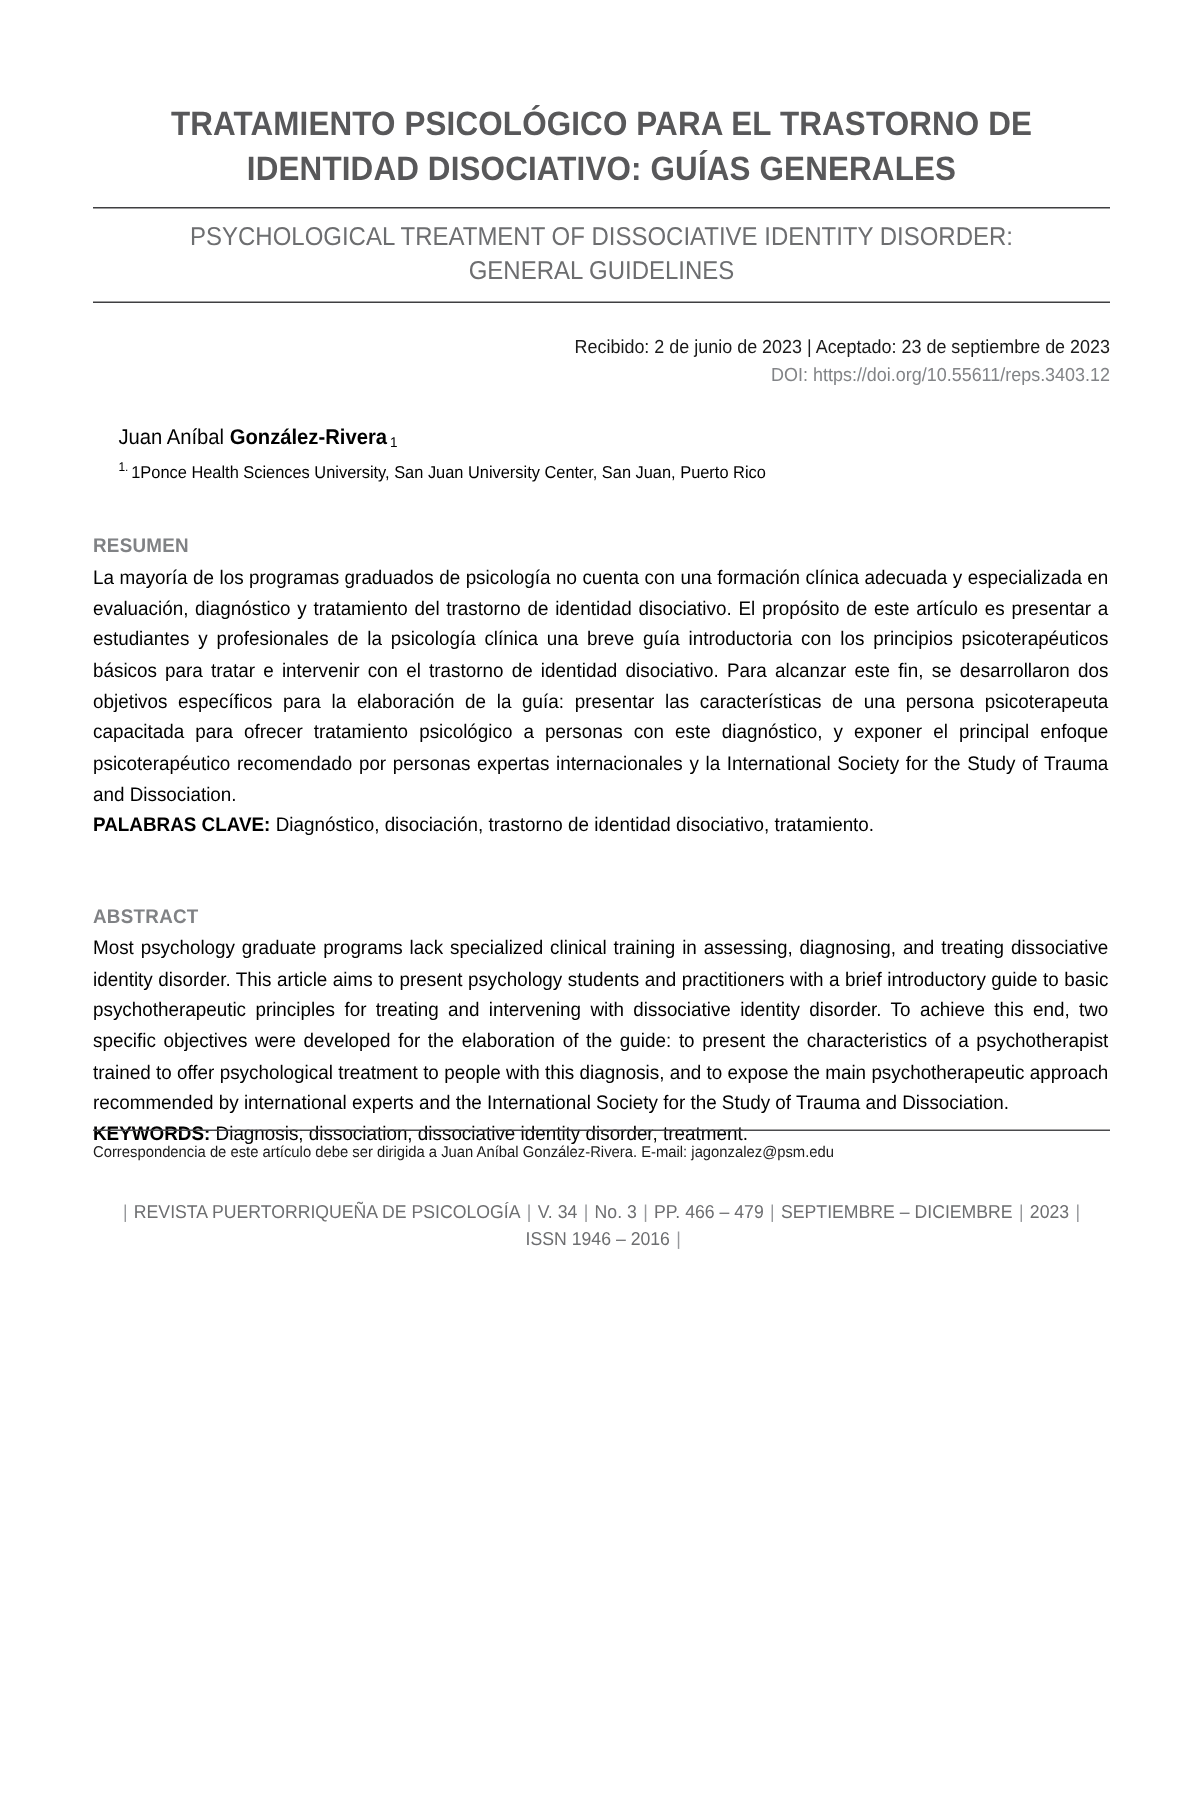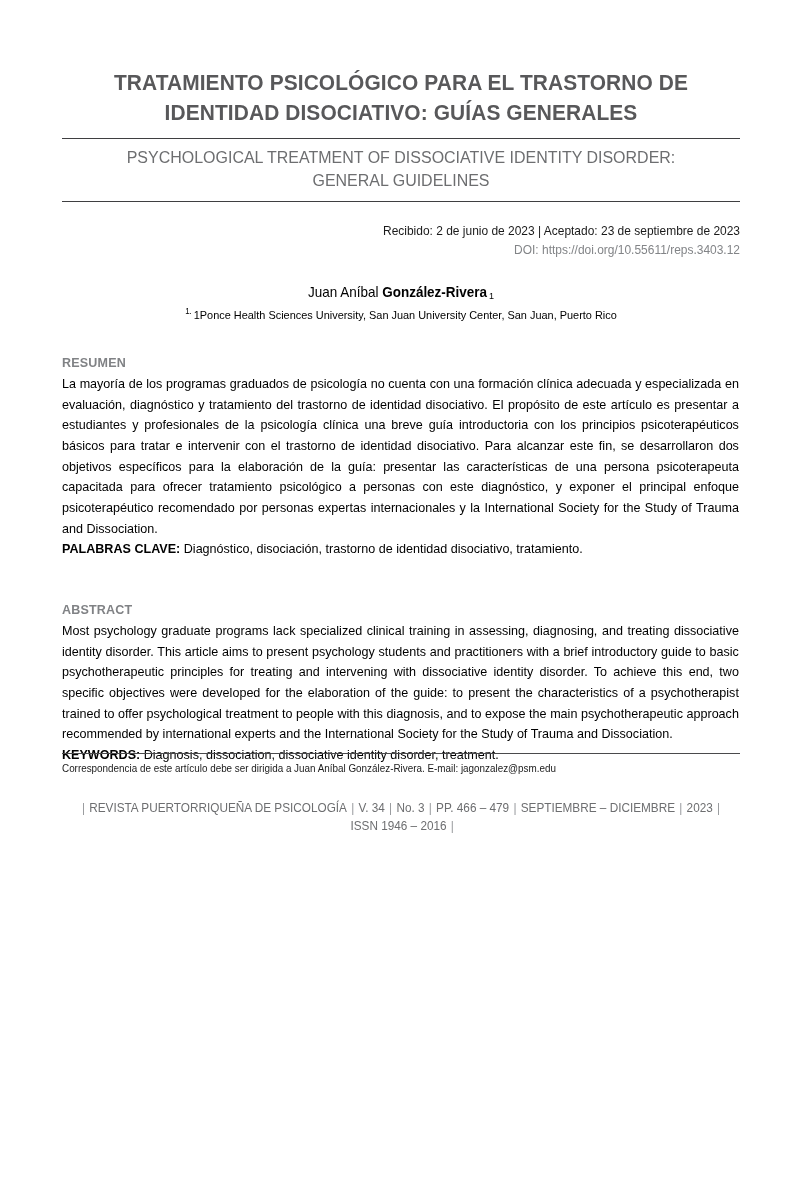--- a/index.html
+++ b/index.html
@@ -71,21 +71,20 @@
     line-height: 1.5;
   }
   .meta-doi {
     font-size: 12.6px;
     color: #828487;
     line-height: 1.5;
   }
 
   
   .author-block {
-    text-align: center;
     padding-top: 23px;
   }
   .author-name {
     font-size: 14.2px;
     color: #000;
     line-height: 1.4;
     transform: scaleX(0.95);
     transform-origin: center top;
   }
   .author-name .surname { font-weight: bold; }

